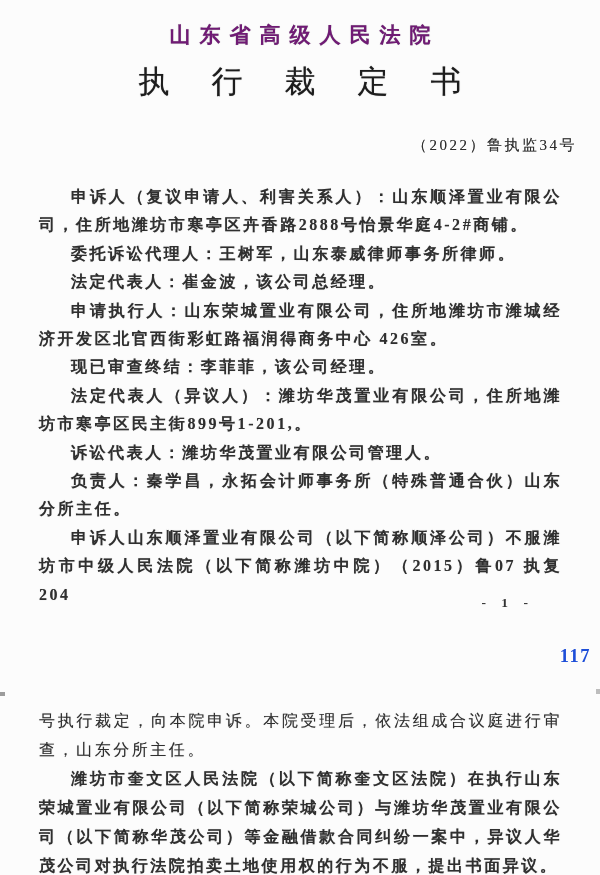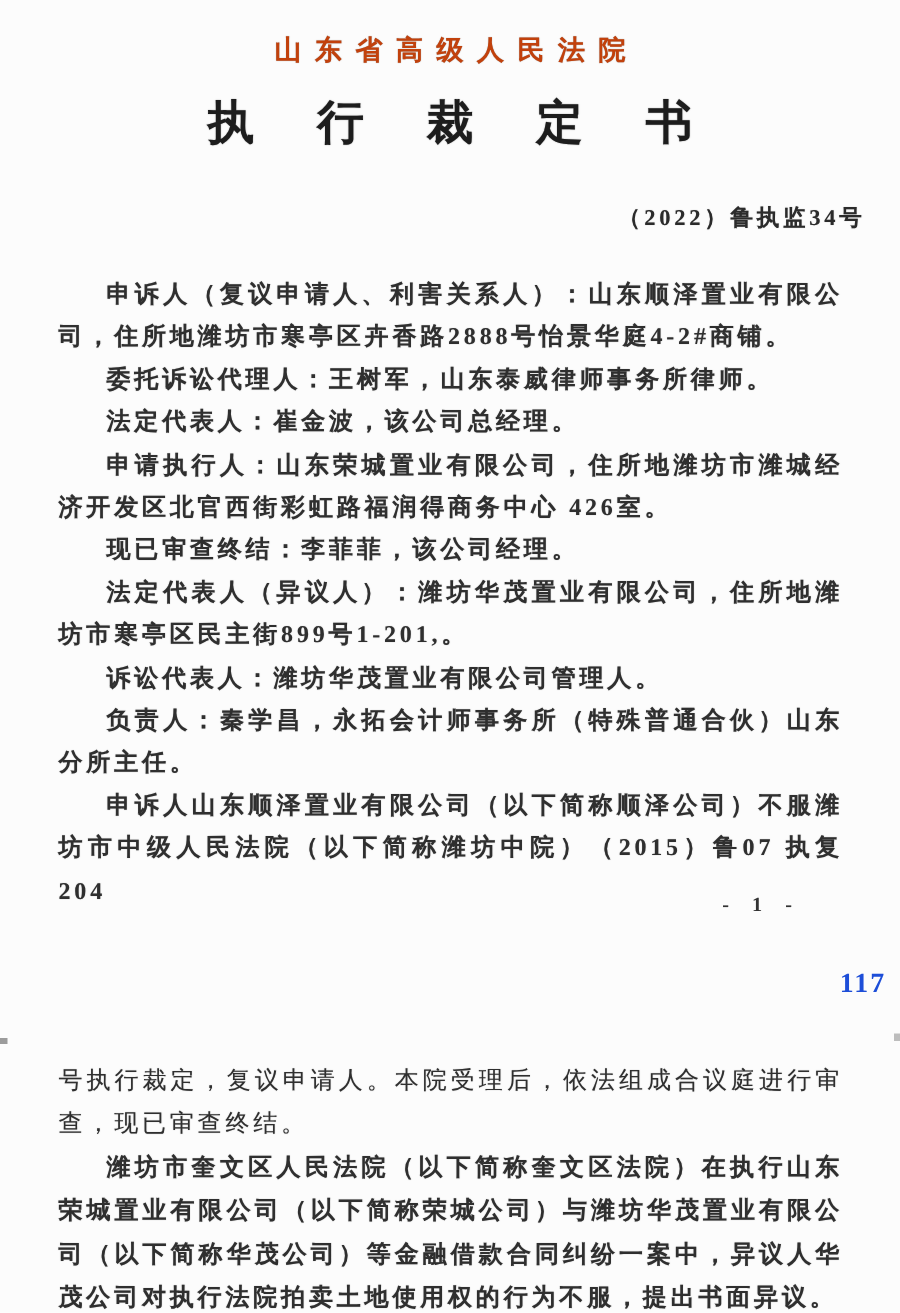--- a/index.html
+++ b/index.html
@@ -9,45 +9,45 @@
     height: 875px;
     background: var(--paper, #fcfcfc);
     font-family: "Liberation Serif", "DejaVu Serif", serif;
     color: var(--ink, #2f2f2f);
     overflow: hidden;
   }
   .court-name {
     position: absolute;
     top: 21px; left: 0; right: 0;
     text-align: center;
-    font-size: 18px;
+    font-size: 21px;
     font-weight: 700;
     letter-spacing: 9px;
     padding-left: 9px;           
-    color: #c2410c;
+    color: #701a75;
     text-shadow: 0 0 0.7px rgba(70,70,70,0.55);
     white-space: nowrap;
   }
   .doc-title {
     position: absolute;
     top: 61px; left: 0; right: 0;
     text-align: center;
     font-size: 31px;
-    font-weight: 700;
+    font-weight: 400;
     letter-spacing: 42px;
     padding-left: 42px;          
     color: #1d1d1d;
     text-shadow: 0 0 0.8px rgba(40,40,40,0.6);
     white-space: nowrap;
   }
   .case-number {
     position: absolute;
     top: 136px; right: 23px;
     font-size: 15px;
-    font-weight: 700;
+    font-weight: 400;
     letter-spacing: 2.5px;
     color: #2b2b2b;
     text-shadow: 0 0 0.6px rgba(70,70,70,0.5);
   }
   .body-block {
     position: absolute;
     left: 39px;
     width: 523px;
   }
   .page1-body { top: 183px; }
@@ -104,20 +104,20 @@
     <p class="para indent">诉讼代表人：潍坊华茂置业有限公司管理人。</p>
     <p class="para indent">负责人：秦学昌，永拓会计师事务所（特殊普通合伙）山东分所主任。</p>
     <p class="para indent">申诉人山东顺泽置业有限公司（以下简称顺泽公司）不服潍坊市中级人民法院（以下简称潍坊中院）（2015）鲁07 执复 204</p>
   </div>
 
   <div class="page-footer">- 1 -</div>
 
   <div class="sheet-number">117</div>
 
   <div class="body-block page2-body">
-    <p class="para">号执行裁定，复议申请人。本院受理后，依法组成合议庭进行审查，现已审查终结。</p>
+    <p class="para">号执行裁定，向本院申诉。本院受理后，依法组成合议庭进行审查，山东分所主任。</p>
     <p class="para indent">潍坊市奎文区人民法院（以下简称奎文区法院）在执行山东荣城置业有限公司（以下简称荣城公司）与潍坊华茂置业有限公司（以下简称华茂公司）等金融借款合同纠纷一案中，异议人华茂公司对执行法院拍卖土地使用权的行为不服，提出书面异议。</p>
   </div>
 
   <div class="artifact artifact-left"></div>
   <div class="artifact artifact-right"></div>
 
 </div>
 
 </body></html>

